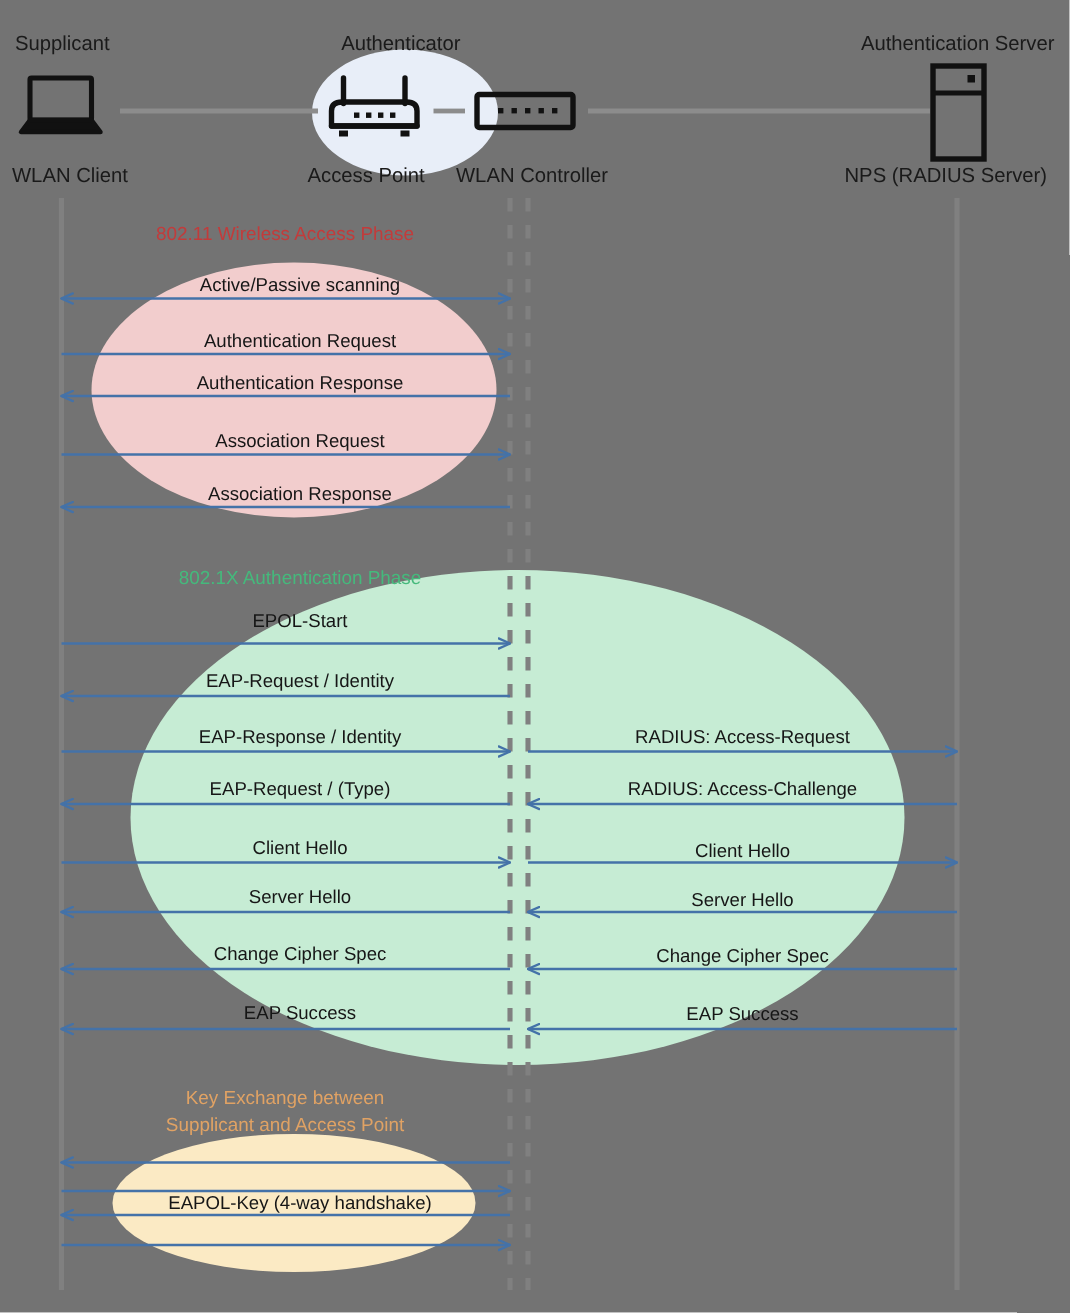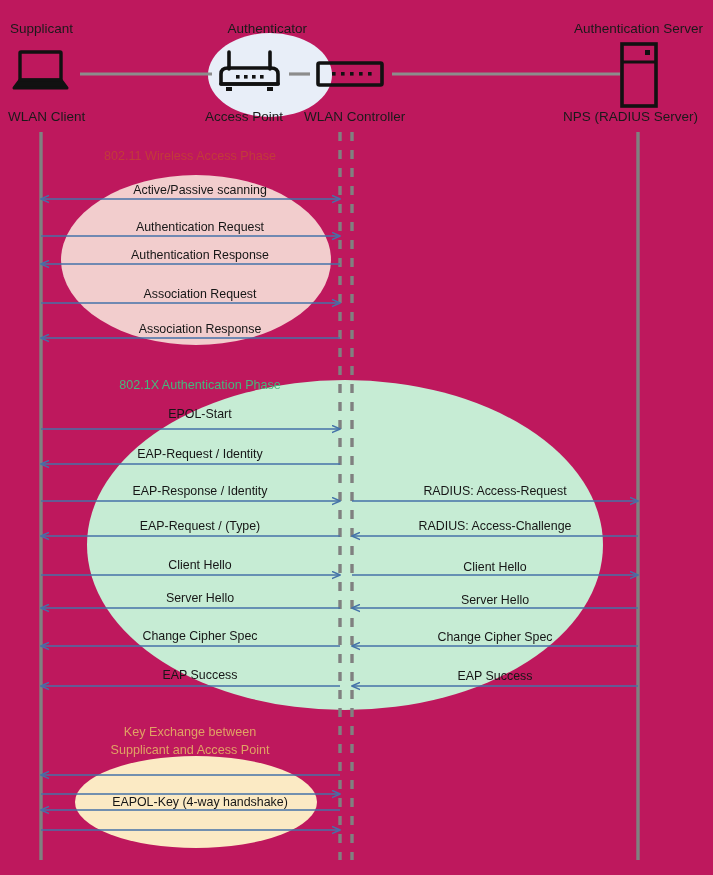--- a/index.html
+++ b/index.html
@@ -9,21 +9,21 @@
     background: #ffffff;
   }
   body {
     font-family: "Liberation Sans", sans-serif;
     -webkit-font-smoothing: antialiased;
   }
   #stage {
     position: relative;
     width: 713px;
     height: 875px;
-    background: #be185d;
+    background: #737373;
     overflow: hidden;
   }
   #diagram {
     position: absolute;
     left: 0;
     top: 0;
     width: 713px;
     height: 875px;
   }
   .hdr-title {

